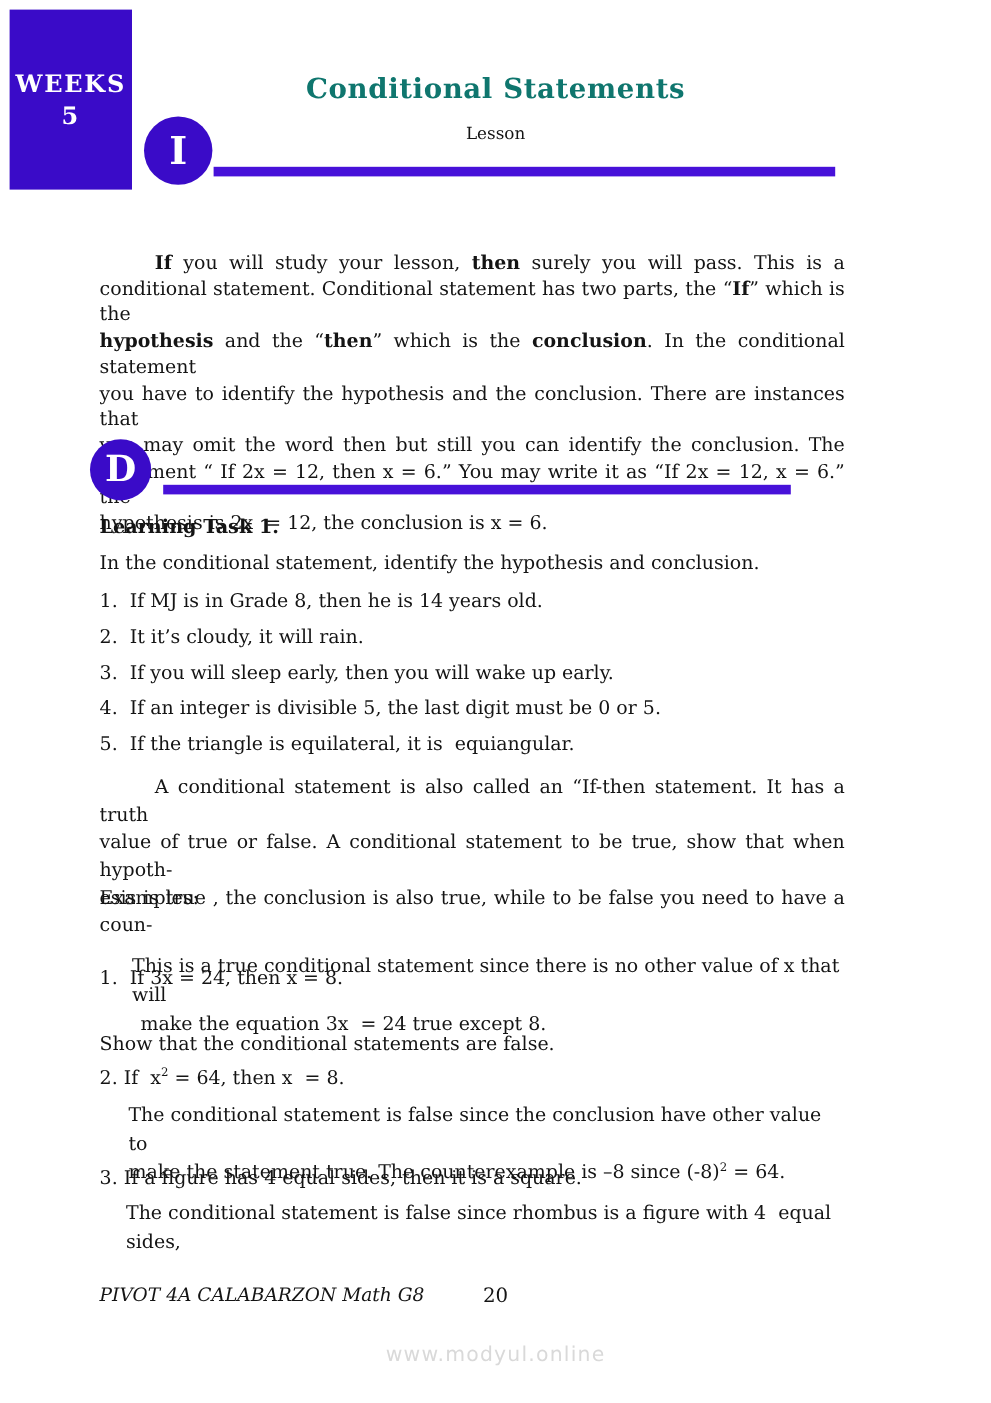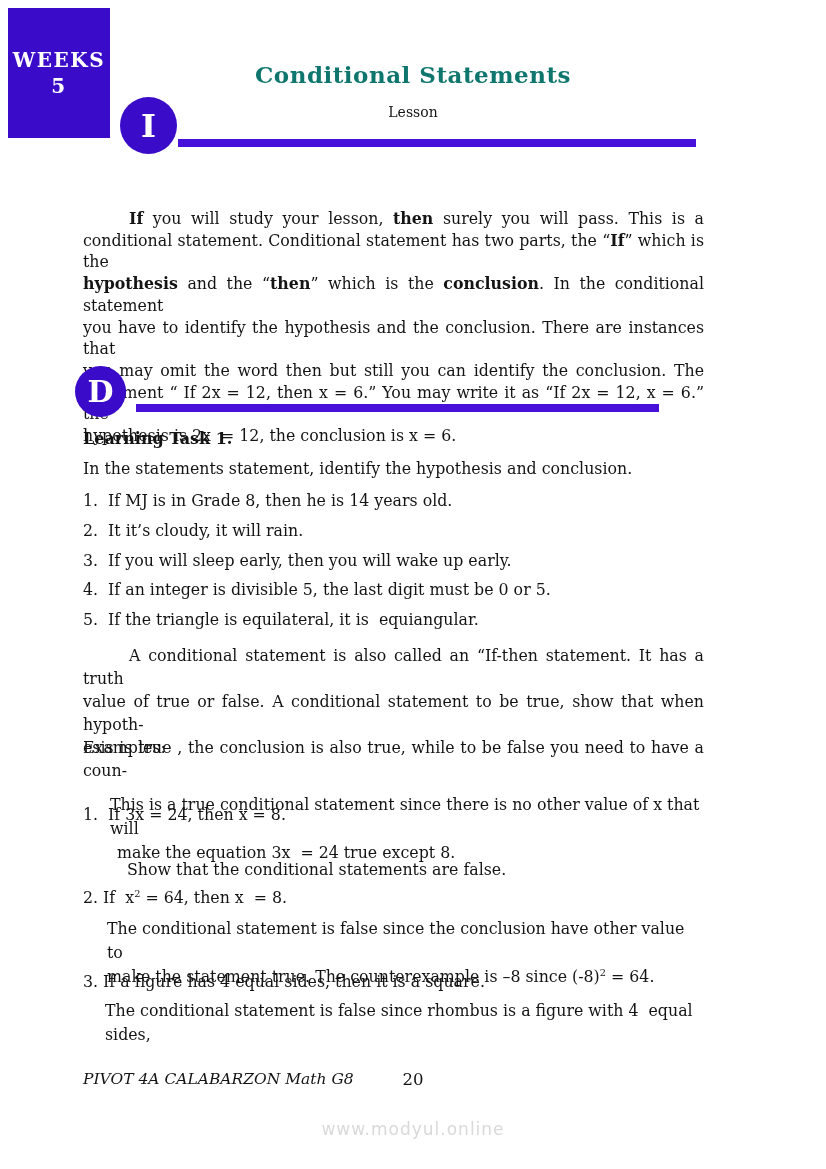--- a/index.html
+++ b/index.html
@@ -16,21 +16,21 @@
     height: 1169px;
     overflow: hidden;
     font-family: "DejaVu Serif", serif;
     color: #141414;
   }
 
   
   .banner {
     position: absolute;
     left: 8px; top: 8px;
-    width: 102px; height: 130px;
+    width: 102px; height: 150px;
     background: var(--accent);
     color: #ffffff;
     display: flex;
     flex-direction: column;
     align-items: center;
     justify-content: center;
     font-weight: bold;
     font-size: 20px;
     letter-spacing: 1.5px;
     line-height: 26px;
@@ -81,21 +81,21 @@
 
   #task-heading     { top: 428px; font-weight: bold; font-size: 16px; }
   #task-instruction { top: 458px; }
   #task-list        { top: 486px; line-height: 29.8px; }
 
   #discussion      { top: 644px; line-height: 23px; }
   #examples-label  { top: 737px; }
 
   #ex1-statement { top: 764px; margin-top: 40px; }
   #ex1-expl      { top: 793px; line-height: 24.2px; padding-left: 27px; }
-  #show-false    { top: 859px; margin-left: 44px; }
+  #show-false    { top: 859px; }
   #ex2-statement { top: 887px; }
   #ex2-expl      { top: 917px; line-height: 24.2px; padding-left: 24px; }
   #ex3-statement { top: 971px; }
   #ex3-expl      { top: 999px; line-height: 24.2px; padding-left: 22px; }
   .ind-sm { text-indent: 7px; }
 
   sup { font-size: 62%; line-height: 0; }
 
   .footer-book {
     position: absolute; left: 83px; top: 1070px;
@@ -134,21 +134,21 @@
   <div class="j">you have to identify the hypothesis and the conclusion. There are instances that</div>
   <div class="j">you may omit the word then but still you can identify the conclusion. The</div>
   <div class="j">statement “ If 2x = 12, then x = 6.” You may write it as “If 2x = 12, x = 6.” the</div>
   <div>hypothesis is 2x&nbsp; = 12, the conclusion is x = 6.</div>
 </div>
 
 <div class="badge badge-d">D</div>
 <div class="rule rule-d"></div>
 
 <div class="block" id="task-heading">Learning Task 1.</div>
-<div class="block" id="task-instruction">In the statements statement, identify the hypothesis and conclusion.</div>
+<div class="block" id="task-instruction">In the conditional statement, identify the hypothesis and conclusion.</div>
 
 <div class="block" id="task-list">
   <div>1.&nbsp; If MJ is in Grade 8, then he is 14 years old.</div>
   <div>2.&nbsp; It it’s cloudy, it will rain.</div>
   <div>3.&nbsp; If you will sleep early, then you will wake up early.</div>
   <div>4.&nbsp; If an integer is divisible 5, the last digit must be 0 or 5.</div>
   <div>5.&nbsp; If the triangle is equilateral, it is&nbsp; equiangular.</div>
 </div>
 
 <div class="block" id="discussion">

